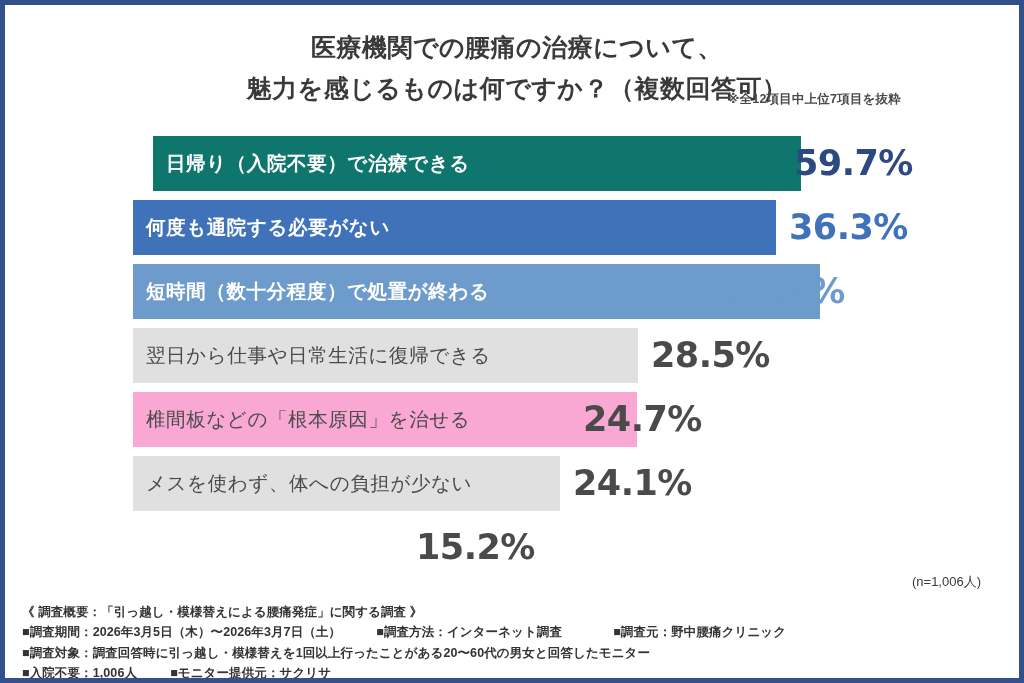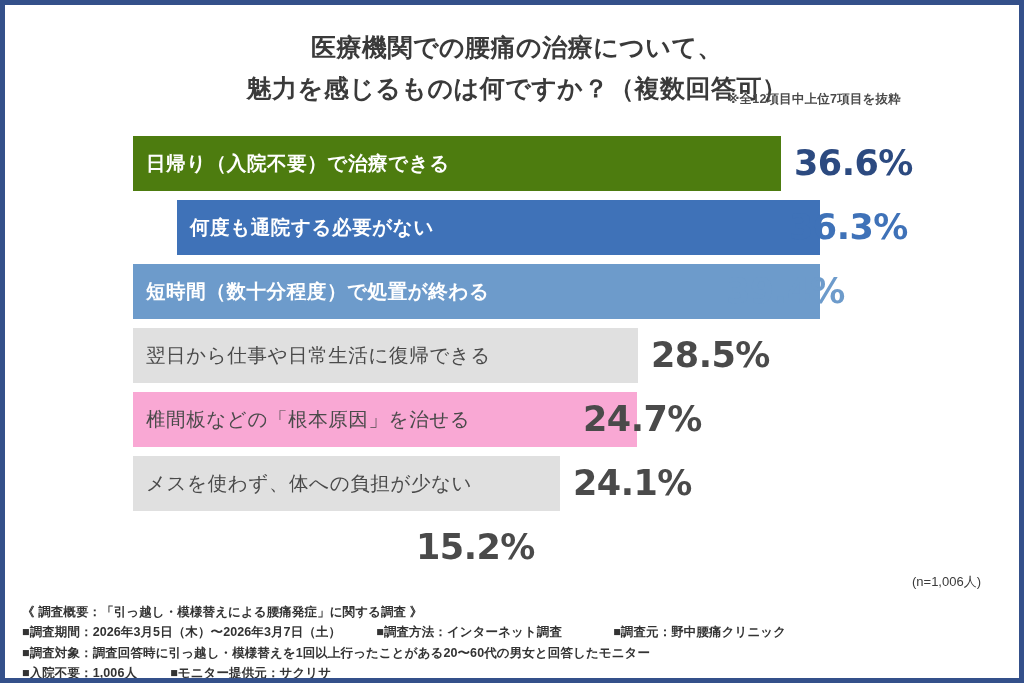--- a/index.html
+++ b/index.html
@@ -160,28 +160,28 @@
 
   <div class="title-block">
     <div class="title-line">医療機関での腰痛の治療について、</div>
     <div class="title-line">魅力を感じるものは何ですか？（複数回答可）</div>
   </div>
   <div class="title-note">※全12項目中上位7項目を抜粋</div>
 
   <div class="chart">
 
     <div class="row">
-      <div class="bar" style="width:648px;background:#4d7c0f;">
+      <div class="bar" style="width:648px;background:#0f766e;margin-left:20px;">
         <span class="bar-label" style="color:#ffffff;">日帰り（入院不要）で治療できる</span>
       </div>
-      <span class="value" style="left:661px;color:#2c4a80;">36.6%</span>
-    </div>
-
-    <div class="row">
-      <div class="bar" style="width:643px;background:#3f72b8;margin-left:44px;">
+      <span class="value" style="left:661px;color:#2c4a80;">59.7%</span>
+    </div>
+
+    <div class="row">
+      <div class="bar" style="width:643px;background:#3f72b8;">
         <span class="bar-label" style="color:#ffffff;">何度も通院する必要がない</span>
       </div>
       <span class="value" style="left:656px;color:#3f72b8;">36.3%</span>
     </div>
 
     <div class="row">
       <div class="bar" style="width:687px;background:#6d9bcb;">
         <span class="bar-label" style="color:#ffffff;">短時間（数十分程度）で処置が終わる</span>
       </div>
       <span class="value" style="left:593px;color:#6d9bcb;">39.4%</span>

